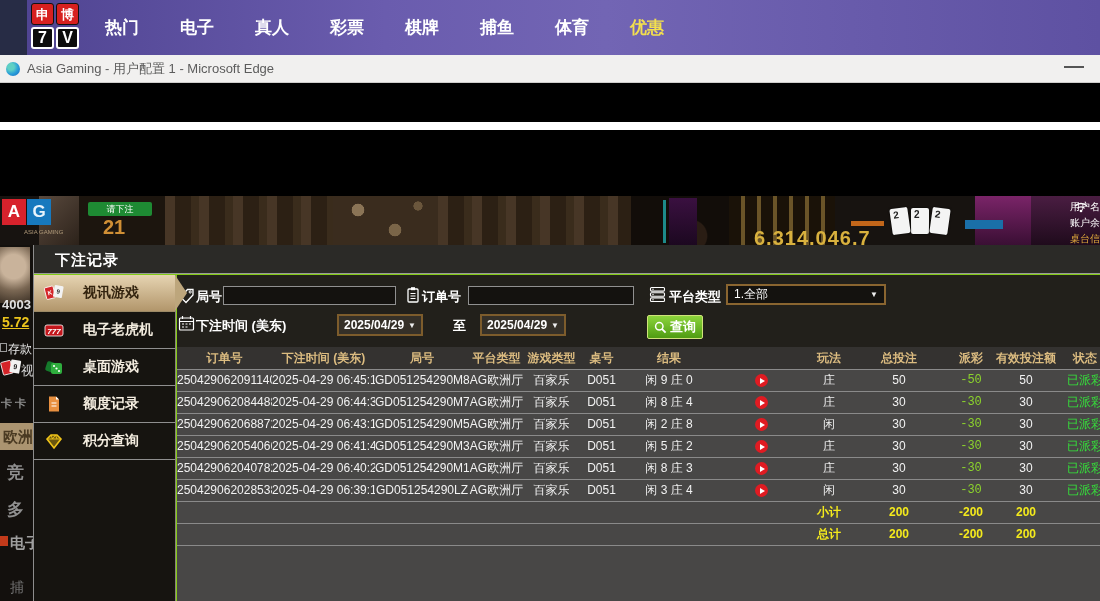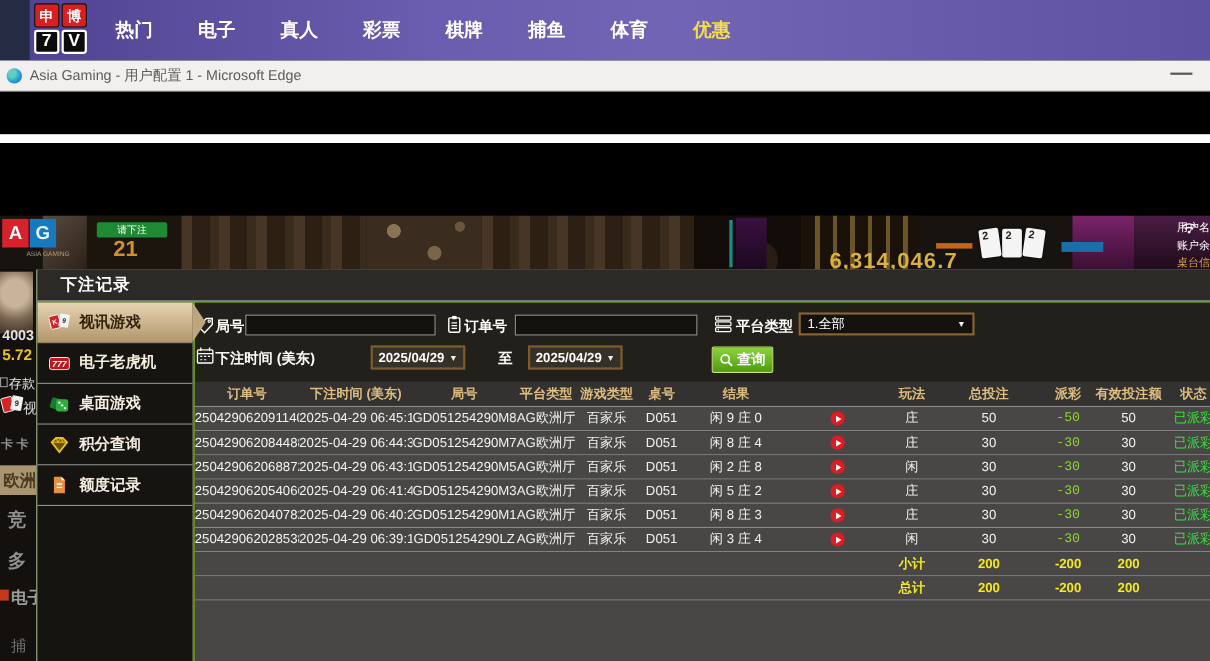--- a/index.html
+++ b/index.html
@@ -76,21 +76,21 @@
     background:linear-gradient(180deg,#4a1d42,#1f0b1c); color:#fff; }
   #rightblock .rl { position:absolute; right:0; font-size:10px; white-space:nowrap; }
   #wifi { position:absolute; left:42px; top:5px; }
 
   
   #bgstrip { position:absolute; left:0; top:245px; width:33px; height:356px; background:#13100d; z-index:1; }
   #bgstrip .txt { position:absolute; white-space:nowrap; }
   #face { position:absolute; left:0; top:2px; width:30px; height:56px;
     background:radial-gradient(circle at 45% 35%, #c9b39b 0 30%, #7a6753 60%, #3a2f24); }
   #bg-points { left:2px; top:52px; font-size:13px; font-weight:bold; color:#e0e0e0; }
-  #bg-balance { left:2px; top:69px; font-size:14px; font-weight:bold; color:#ecc51c; }
+  #bg-balance { left:2px; top:69px; font-size:14px; font-weight:bold; color:#ecc51c;text-decoration:underline; }
   #bg-deposit { left:8px; top:96px; font-size:12px; color:#e8e8e8; }
   #bg-depo-ic { position:absolute; left:0; top:98px; width:7px; height:9px; border:1px solid #9a9a9a; }
   #bg-video { left:21px; top:117px; font-size:13px; color:#d8d8d8; }
   #bg-cardic { position:absolute; left:0; top:113px; }
   #bg-card { left:1px; top:151px; font-size:11px; font-weight:bold; color:#8f8f8f; letter-spacing:3px; }
   #bg-hl { position:absolute; left:0; top:178px; width:33px; height:27px; background:#ab9470; }
   #bg-europe { left:3px; top:183px; font-size:15px; font-weight:bold; color:#4a3a22; }
   #bg-race { left:7px; top:216px; font-size:17px; font-weight:bold; color:#8f8f8f; }
   #bg-multi { left:7px; top:253px; font-size:17px; font-weight:bold; color:#8f8f8f; }
   #bg-slots { left:10px; top:289px; font-size:15px; font-weight:bold; color:#9f9f9f; }
@@ -98,21 +98,21 @@
   #bg-fish { left:10px; top:334px; font-size:14px; color:#6f6f6f; }
 
   
   #modal { position:absolute; left:33px; top:245px; width:1067px; height:356px; background:#84cc16;
     border-left:1px solid #8d8d8d; z-index:2; }
   #m-title { position:absolute; left:0; top:0; width:100%; height:29px; background:#2b2a27;
     border-bottom:1px solid #9a9a9a; color:#fff; font-size:15px; font-weight:bold; line-height:29px; padding-left:21px; letter-spacing:1px; }
   #m-side { position:absolute; left:0; top:30px; width:142px; bottom:0; background:#161410;
     border-right:1px solid #8a8578; z-index:3; }
   .side-item { position:relative; height:37px; border-bottom:1px solid #8f8f8f; display:flex; align-items:center;
-    gap:8px; padding-left:10px; color:#f3ecdf; font-size:14px; font-weight:bold; cursor:pointer; }
+    gap:19px; padding-left:10px; color:#f3ecdf; font-size:14px; font-weight:bold; cursor:pointer; }
   .side-item .s-icon { width:20px; height:18px; flex:0 0 20px; }
   .side-item.active { background:linear-gradient(180deg,#e6d4b2,#b2966b); color:#33240f; border-bottom:1px solid #9c8a66; }
   .side-item.active::after { content:''; position:absolute; right:-12px; top:0; width:0; height:0;
     border-top:18px solid transparent; border-bottom:18px solid transparent; border-left:12px solid #bda67c; }
 
   #m-content { position:absolute; left:143px; top:30px; right:0; bottom:0; background:#22201b; overflow:hidden; z-index:2; }
   .f-label { position:absolute; color:#fff; font-size:13px; font-weight:bold; white-space:nowrap; }
   .f-icon { position:absolute; }
   .f-input { position:absolute; height:19px; background:#14120f; border:1px solid #909090; color:#eee;
     font-size:12px; padding:0 4px; font-family:"Liberation Sans",sans-serif; }
@@ -279,32 +279,32 @@
               </g>
               <rect x="7" y="5" width="11" height="11" rx="2" fill="#2fae3e"></rect>
               <circle cx="10" cy="8" r="1.1" fill="#fff"></circle>
               <circle cx="12.5" cy="10.5" r="1.1" fill="#fff"></circle>
               <circle cx="15" cy="13" r="1.1" fill="#fff"></circle>
             </svg></span>
           <span>桌面游戏</span>
         </div>
         <div class="side-item">
           <span class="s-icon"><svg width="20" height="18" viewBox="0 0 20 18">
-              <polygon points="3,7 7,3 13,3 17,7 10,16" fill="#6a560f" stroke="#f0c419" stroke-width="1.6"></polygon>
-              <path d="M3 7 h14 M7 3 l1.5 4 3 -4 1.5 4" fill="none" stroke="#f0c419" stroke-width="0.9"></path>
-            </svg></span>
-          <span>积分查询</span>
-        </div>
-        <div class="side-item">
-          <span class="s-icon"><svg width="20" height="18" viewBox="0 0 20 18">
               <path d="M5 1.5 h7 l3 3 v12 h-10 z" fill="#e89040"></path>
               <path d="M12 1.5 v3 h3" fill="#fff"></path>
               <path d="M7.5 8 h5 M7.5 11 h5" stroke="#fff" stroke-width="1.2"></path>
             </svg></span>
           <span>额度记录</span>
+        </div>
+        <div class="side-item">
+          <span class="s-icon"><svg width="20" height="18" viewBox="0 0 20 18">
+              <polygon points="3,7 7,3 13,3 17,7 10,16" fill="#6a560f" stroke="#f0c419" stroke-width="1.6"></polygon>
+              <path d="M3 7 h14 M7 3 l1.5 4 3 -4 1.5 4" fill="none" stroke="#f0c419" stroke-width="0.9"></path>
+            </svg></span>
+          <span>积分查询</span>
         </div>
       </div>
     <div id="m-content">
 
       <svg class="f-icon" style="left:2px;top:13px" width="16" height="16" viewBox="0 0 16 16">
         <path d="M8.5 1.5 h5.5 v5.5 l-7 7.5 -5.5 -5.5 z" fill="none" stroke="#fff" stroke-width="1.3"></path>
         <circle cx="11.2" cy="4" r="1.1" fill="none" stroke="#fff" stroke-width="1"></circle>
       </svg>
       <span class="f-label" style="left:19px;top:13px">局号</span>
       <input class="f-input" id="round-input" value="" style="">

